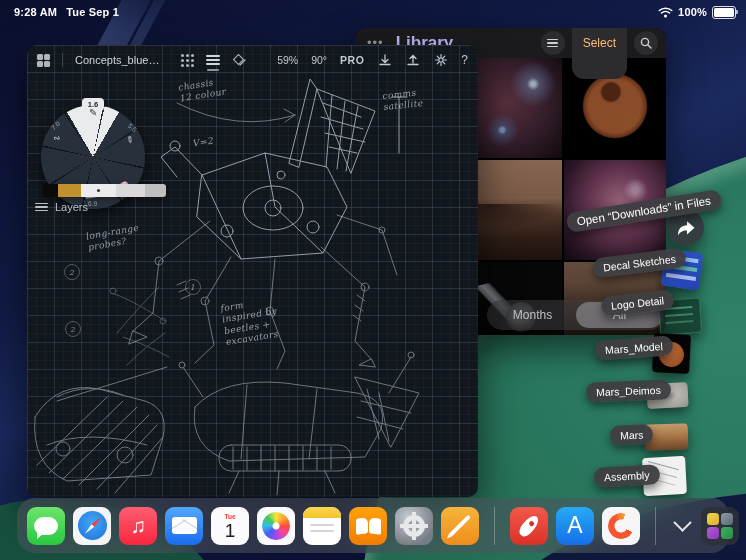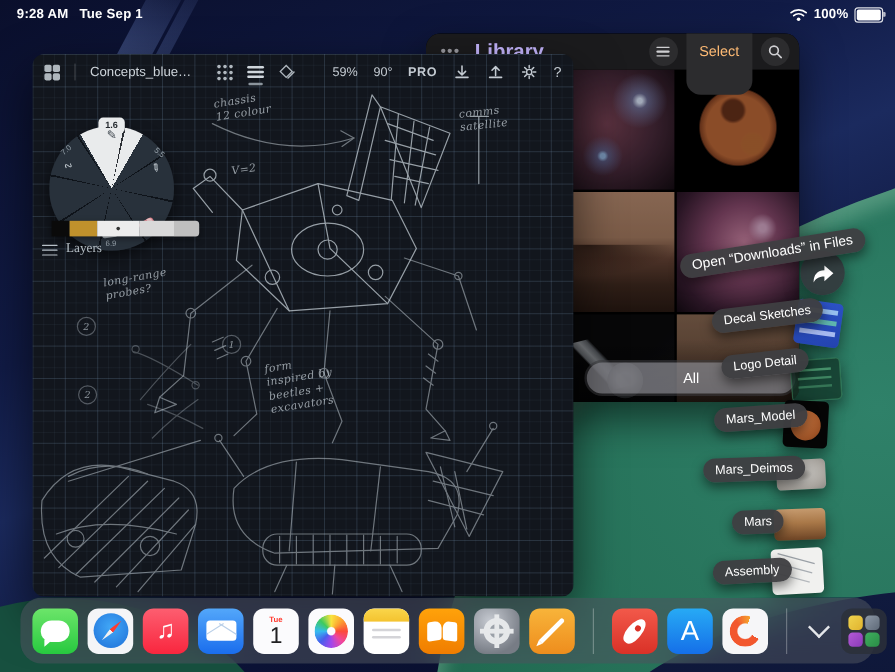--- a/index.html
+++ b/index.html
@@ -128,21 +128,21 @@
   
   .colorbar{position:absolute;left:16px;top:139px;height:13px;display:flex;z-index:5;box-shadow:0 2px 6px rgba(0,0,0,.4);}
   .sw{height:13px;}
   .sw1{width:15px;background:#0a0a0a;}
   .sw2{width:23px;background:#c0912c;}
   .sw3{width:35px;background:#ececec;position:relative;}
   .sw3:after{content:"";position:absolute;left:16px;top:5px;width:3px;height:3px;border-radius:50%;background:#333;}
   .sw4{width:29px;background:#d9d9d9;}
   .sw5{width:21px;background:#bfbfbf;border-radius:0 3px 3px 0;}
   
-  .layers{position:absolute;left:8px;top:156px;display:flex;align-items:flex-end;gap:7px;color:#b7c0c7;font-size:11px;z-index:5;font-family:Liberation Serif, serif;}
+  .layers{position:absolute;left:8px;top:156px;display:flex;align-items:center;gap:7px;color:#b7c0c7;font-size:11px;z-index:5;}
   .layers .hamb{width:13px;height:9px;}
   .layers .hamb i{background:#b7c0c7;}
   
   .sketch{position:absolute;left:0;top:0;z-index:1;}
   .sk{stroke:#c9d3da;fill:none;stroke-width:1;opacity:.5;stroke-linecap:round;stroke-linejoin:round;}
   .sk.hi{opacity:.72;}
   .sk.lo{opacity:.3;}
   .anno{position:absolute;color:#c6cfd6;font-family:"DejaVu Serif",serif;font-style:italic;font-size:9px;
     line-height:1.25;opacity:.72;white-space:pre-line;letter-spacing:.4px;z-index:2;}
   .circ{position:absolute;width:14px;height:14px;border:1px solid rgba(200,210,218,.55);border-radius:50%;
@@ -289,20 +289,21 @@
       <div class="select-btn">Select</div>
       <div class="circle-btn">
         <svg class="icon-svg" width="12" height="12" viewBox="0 0 12 12">
           <circle cx="5" cy="5" r="3.6" stroke="#cfcfd2" stroke-width="1.4" fill="none"></circle>
           <path d="M8 8l3 3" stroke="#cfcfd2" stroke-width="1.4" stroke-linecap="round"></path>
         </svg>
       </div>
     </div>
   </div>
   <div class="seg-ctl">
+    <div class="seg">Months</div>
     <div class="seg active">All</div>
   </div>
 </div>
 
 <div class="cpt-win">
 
   <svg class="sketch" width="451" height="452" viewBox="0 0 451 452">
 
     <g class="sk hi">
       <path d="M262 118 L283 34 L290 44 L272 122 Z"></path>

